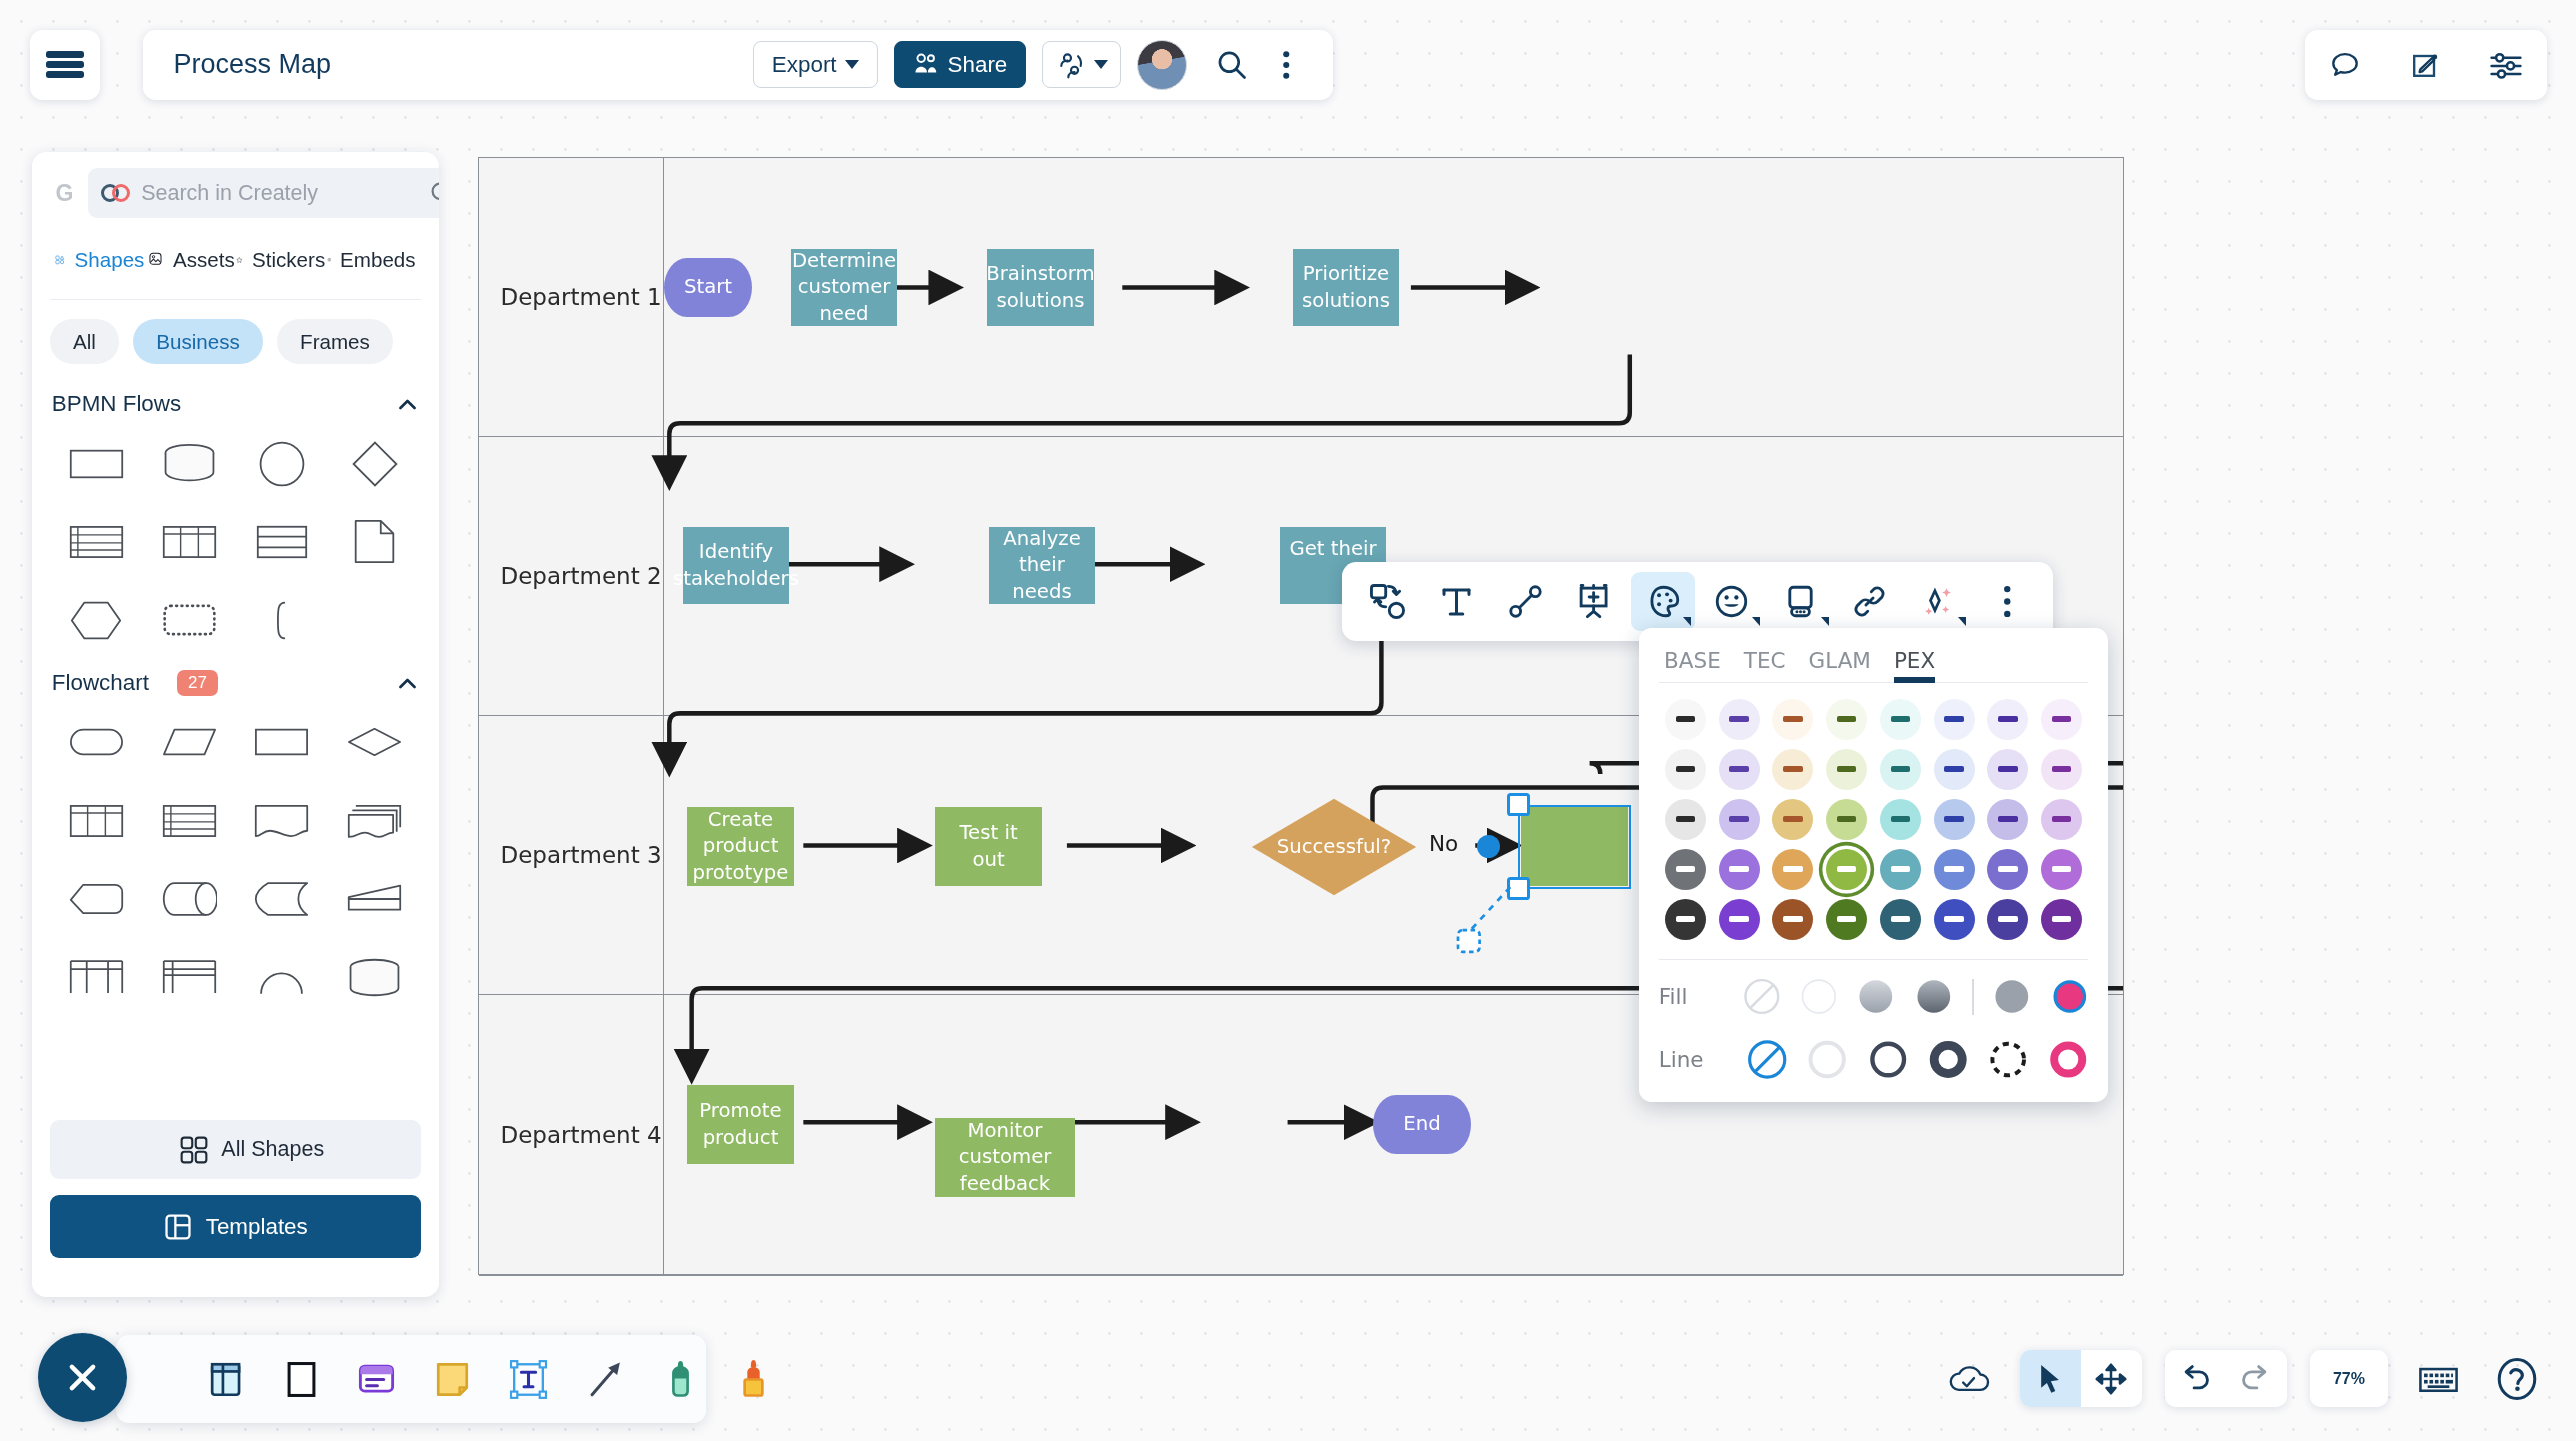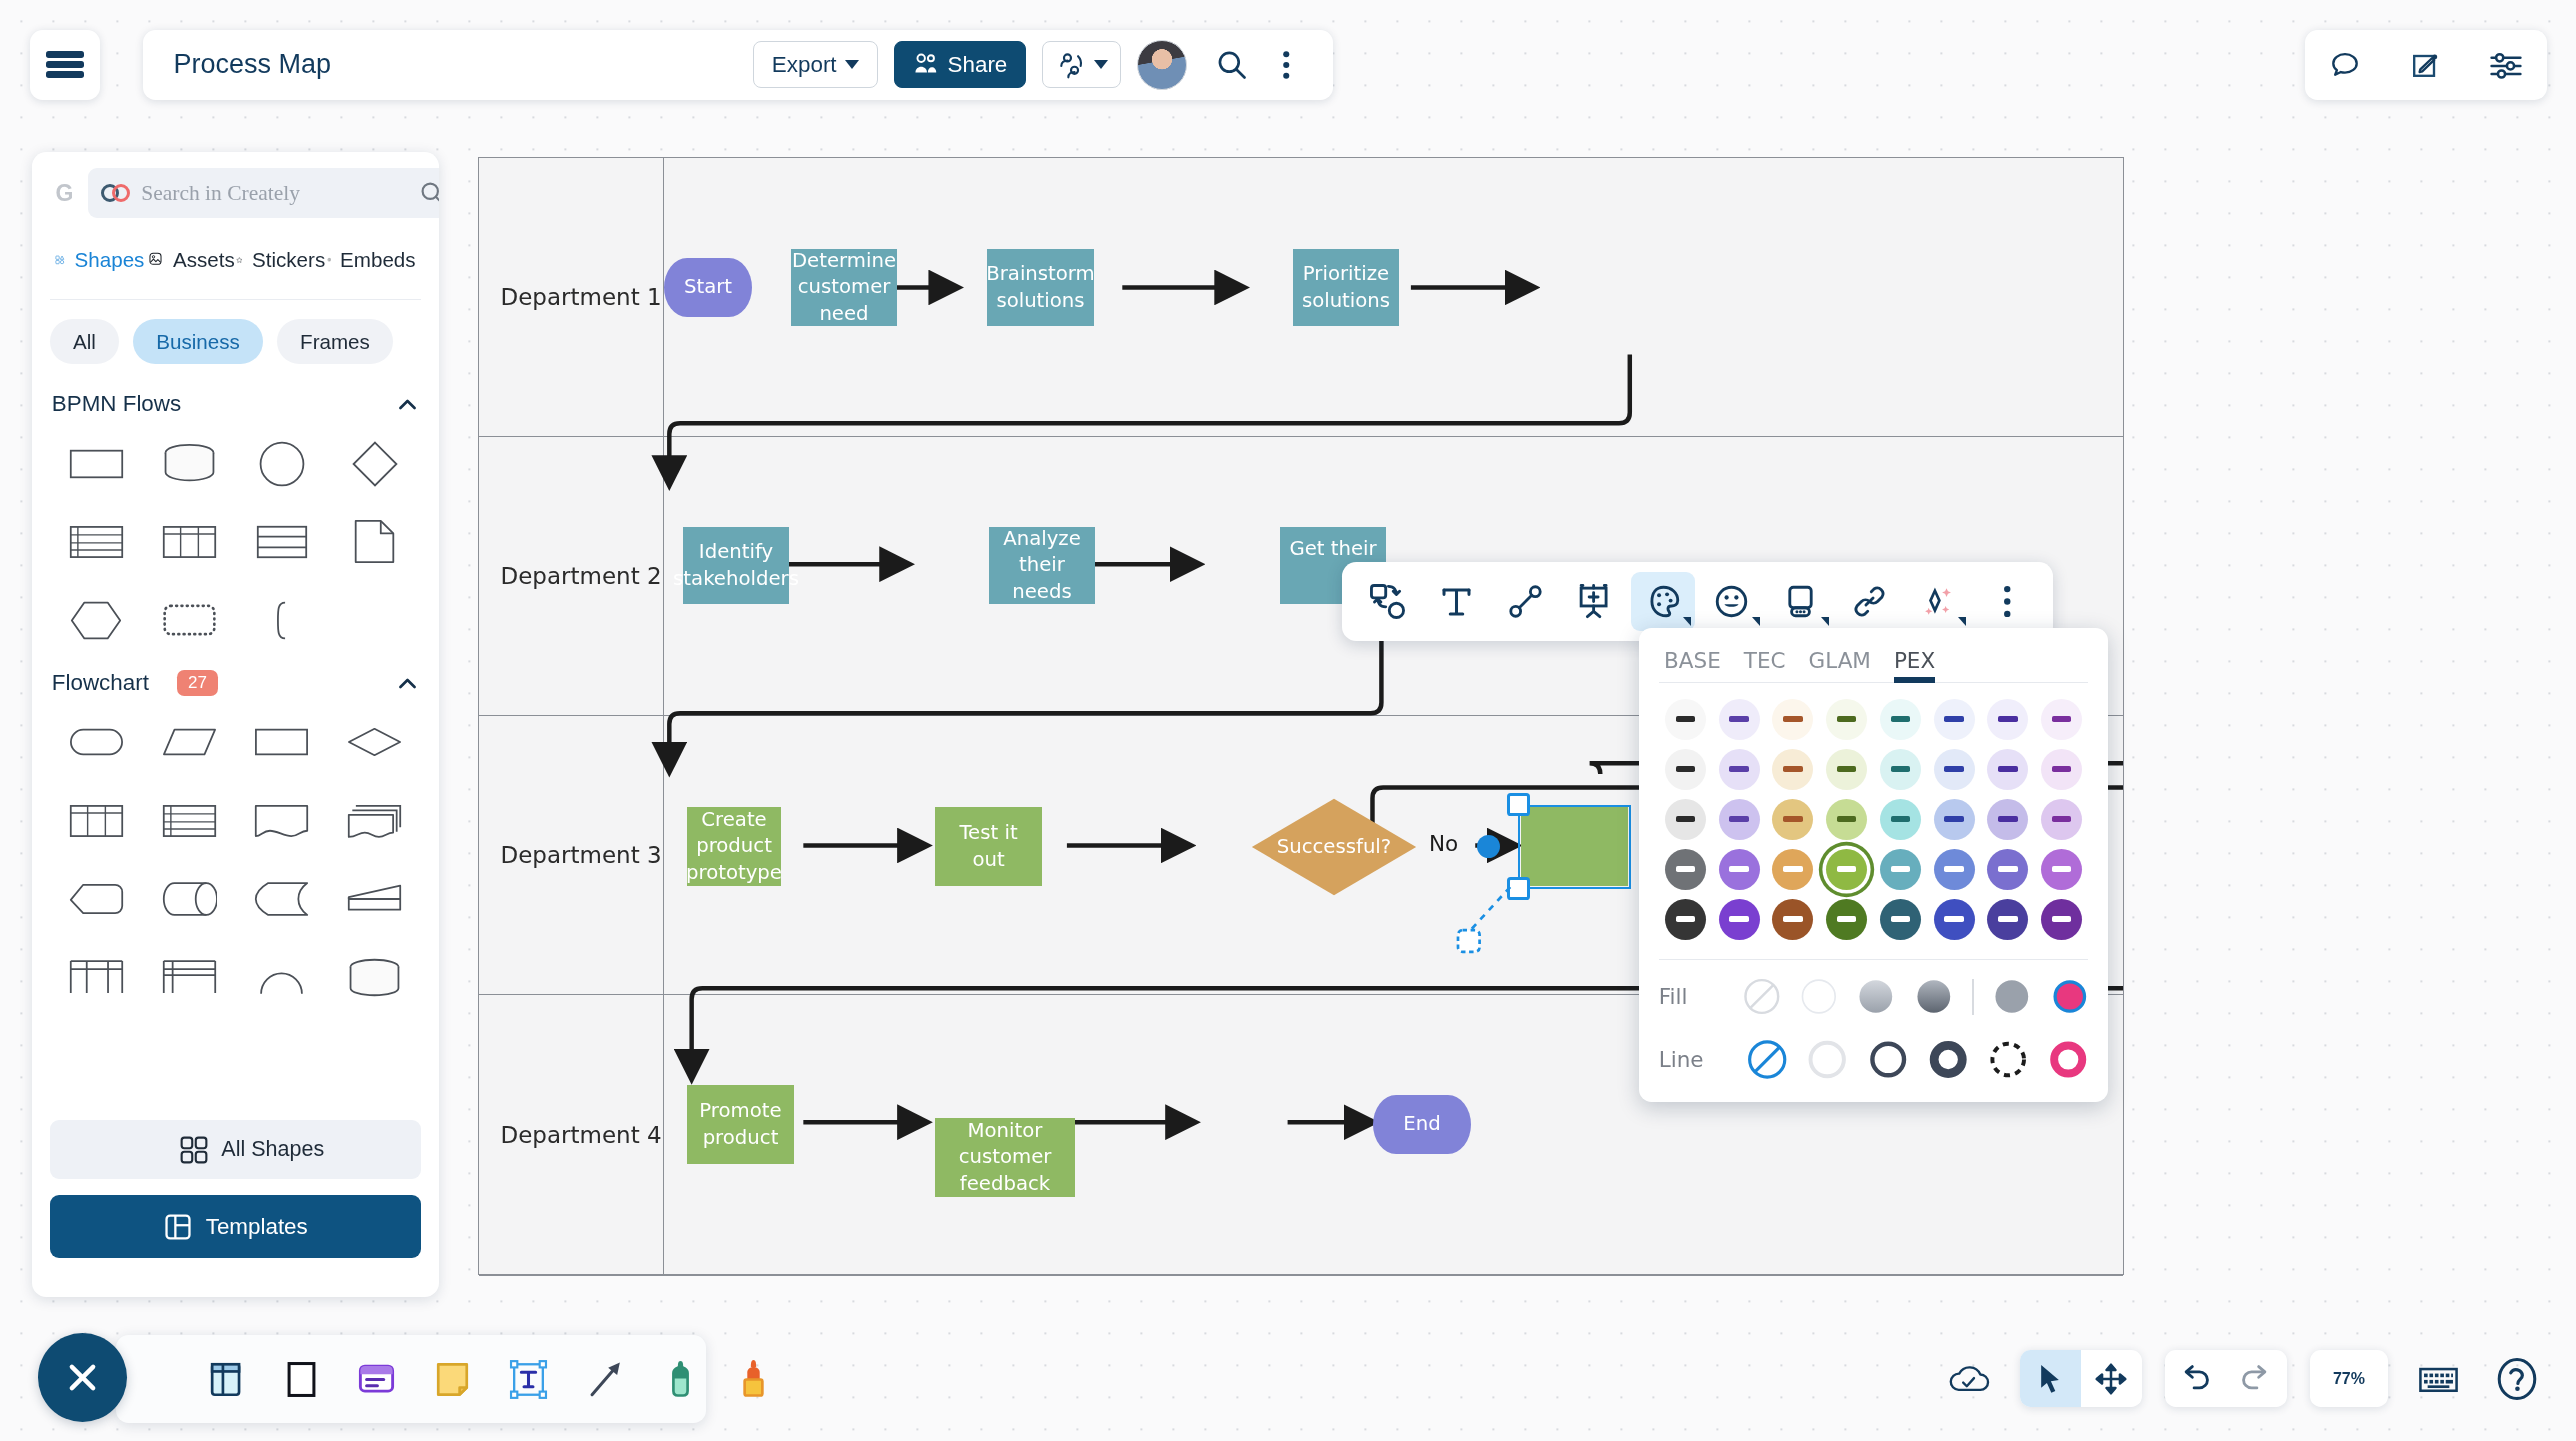--- a/index.html
+++ b/index.html
@@ -60,21 +60,21 @@
   #sidebar{
     position:absolute; left:32px; top:152px; width:407px; height:1145px;
     background:#fff; border-radius:14.3px; box-shadow:0 2.7px 12.5px rgba(16,40,70,.13);
     padding:16px 18px 0 18px; overflow:hidden;
   }
   #search-row{ display:flex; align-items:center; gap:9px; }
   #g-badge{ width:29px;height:29px;flex:0 0 auto;display:flex;align-items:center;justify-content:center;
             font-size:23px;color:#c2c6cc;font-weight:bold;}
   #search-box{
     flex:1 1 auto; height:50px; background:#eef1f6; border-radius:9px;
-    display:flex; align-items:center; padding:0 12.5px; gap:10.7px; cursor:text;font-family:Liberation Serif, serif;
+    display:flex; align-items:center; padding:0 12.5px; gap:10.7px; cursor:text;
   }
   #creately-logo{ width:30px;height:18px;flex:0 0 auto; position:relative;}
   #creately-logo i{ position:absolute; top:0; width:18px;height:18px;border-radius:50%;
                     border:3.6px solid #3d5a70; }
   #creately-logo i:nth-child(1){ left:0; }
   #creately-logo i:nth-child(2){ left:11.6px; border-color:#ef6b6b; }
   #search-input{ flex:1; border:0; background:transparent; outline:none;
                  font-size:21.5px; color:#5c6570; font-family:inherit;}
   #search-input::placeholder{ color:#9aa1ab; }
   .srch-glass{ width:27px;height:27px;flex:0 0 auto;}
@@ -613,21 +613,21 @@
   <div class="node n-teal" style="left:204px;top:369px;width:106px;height:77px;">
     <span>Identify stakeholders</span>
   </div>
   <div class="node n-teal" style="left:510px;top:369px;width:106px;height:77px;">
     <span>Analyze their needs</span>
   </div>
   <div class="node n-teal" style="left:801px;top:369px;width:106px;height:77px;align-items:flex-start;padding-top:9px;">
     <span>Get their</span>
   </div>
 
-  <div class="node n-green" style="left:208px;top:649px;width:94px;height:79px;">
+  <div class="node n-green" style="left:208px;top:649px;width:107px;height:79px;">
     <span>Create product prototype</span>
   </div>
   <div class="node n-green" style="left:456px;top:649px;width:107px;height:79px;">
     <span>Test it out</span>
   </div>
   <div class="node n-diamond" style="left:771px;top:639px;width:168px;height:100px;">
     <svg width="168" height="100" viewBox="0 0 188 112" style="position:absolute;left:0;top:0;">
       <path d="M94 2 L186 56 L94 110 L2 56 Z" fill="#d5a25d"></path>
     </svg>
     <span style="position:relative;">Successful?</span>

